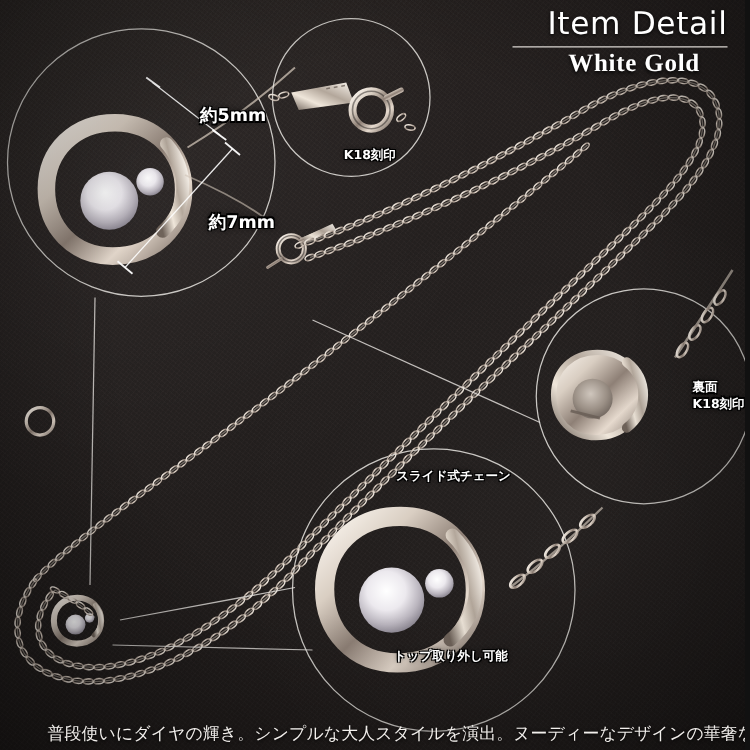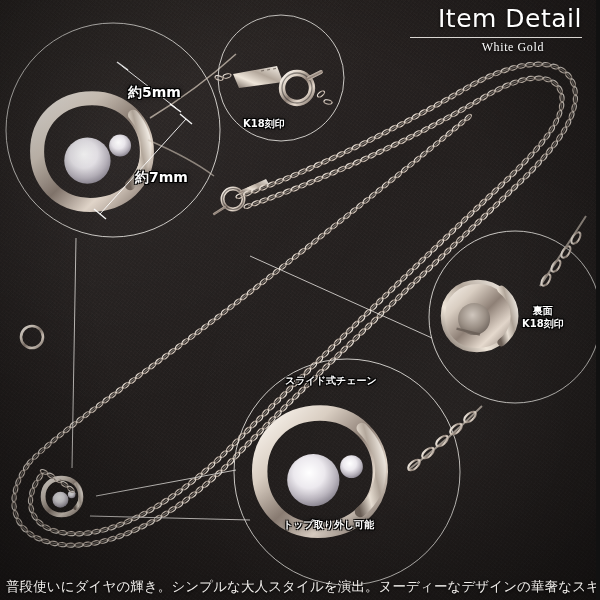--- a/index.html
+++ b/index.html
@@ -34,39 +34,39 @@
   #title{
     right:14px;top:4px;font-size:25px;letter-spacing:.5px;
     font-family:"DejaVu Sans","Liberation Sans",sans-serif;font-weight:400;
     text-shadow:0 1px 3px rgba(0,0,0,.9);
   }
   #title-rule{
     position:absolute;right:14px;top:37px;width:172px;height:1px;
     background:#e9e6e2;opacity:.92;
   }
   #subtitle{
-    right:52px;top:40px;font-size:12px;font-weight:400;letter-spacing:.6px;
+    right:36px;top:40px;font-size:20px;font-weight:700;letter-spacing:.6px;
     font-family:"Liberation Serif","DejaVu Serif",serif;
     text-shadow:0 1px 3px rgba(0,0,0,.9);
   }
 
-  .cjk{font-family:"DejaVu Sans","Liberation Sans",sans-serif;}
+  .cjk{font-family:"DejaVu Sans","Liberation Sans",sans-serif;margin-left:32px;}
 
   .calloutlabel{
     font-size:10px;font-weight:700;color:#fff;
     text-shadow:-1px -1px 0 #000,1px -1px 0 #000,-1px 1px 0 #000,1px 1px 0 #000,0 0 4px rgba(0,0,0,.95);
   }
   .dimlabel{
     font-size:14px;font-weight:700;color:#fff;
     text-shadow:-1px -1px 0 #000,1px -1px 0 #000,-1px 1px 0 #000,1px 1px 0 #000,0 0 5px rgba(0,0,0,.95);
   }
   #lbl-5mm{left:128px;top:84px;}
   #lbl-7mm{left:135px;top:169px;}
   #lbl-k18-clasp{left:243px;top:117px;}
-  #lbl-back{left:522px;top:305px;text-align:center;}
+  #lbl-back{left:522px;top:305px;}
   #lbl-back div{line-height:1.28;}
   #lbl-slide{left:285px;top:374px;}
   #lbl-detach{left:283px;top:518px;}
 
   #footer{
     left:6px;bottom:4px;font-size:13.5px;letter-spacing:.1px;color:#f2efec;
     text-shadow:0 1px 3px rgba(0,0,0,.95);
   }
 </style>
 </head>

